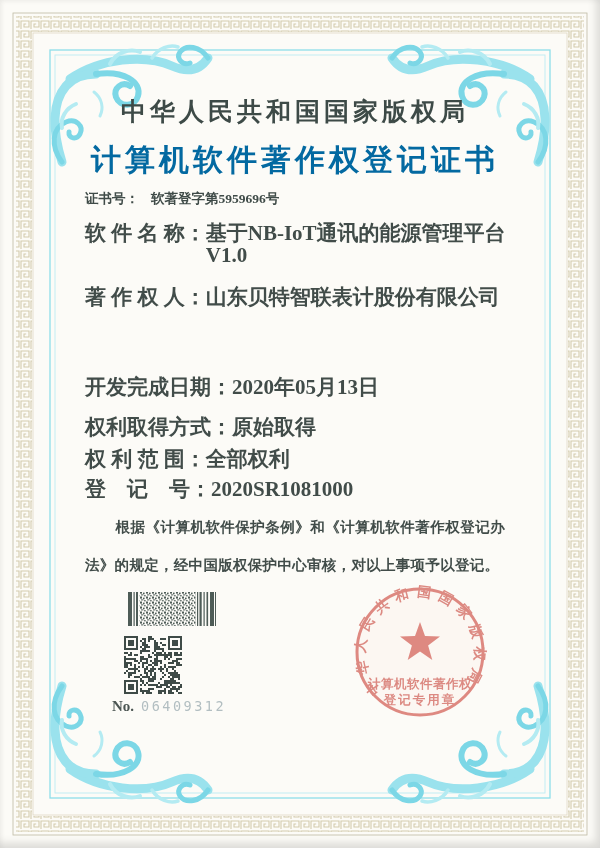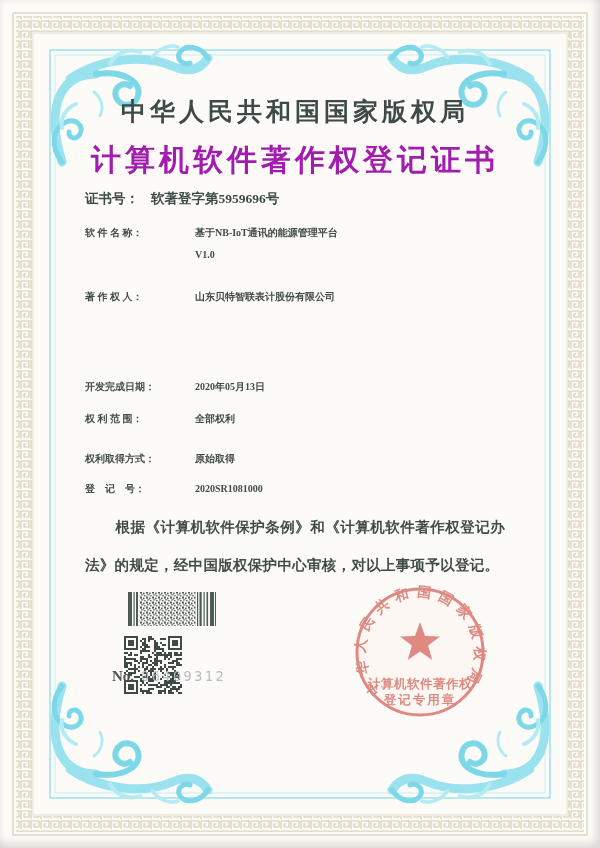--- a/index.html
+++ b/index.html
@@ -23,46 +23,46 @@
   .content {
     position: absolute; left: 85px; top: 0; width: 420px;
     color: #414c49;
   }
   .authority {
     margin-top: 95px; text-align: center; white-space: nowrap;
     font-size: 25px; font-weight: 600; letter-spacing: 4px; color: #3d4a47;
   }
   .cert-title {
     margin-top: 12px; text-align: center; white-space: nowrap;
-    font-size: 30px; font-weight: 700; letter-spacing: 4px; color: #a21caf;
+    font-size: 30px; font-weight: 700; letter-spacing: 4px; color: #0369a1;
   }
   .cert-no {
     margin-top: 9px; text-align: left;
     font-size: 13.5px; font-weight: 600; color: #3f4b48;
   }
   .cert-no .val { margin-left: 12px; }
-  .fields { margin-top: 14px; font-size: 10px; font-weight: 600; }
+  .fields { margin-top: 14px; font-size: 21px; font-weight: 600; }
   .frow { display: flex; line-height: 22px; }
   .flabel { flex: 0 0 110px; white-space: nowrap; }
   .fval { white-space: nowrap; }
   .mt20 { margin-top: 20px; }
   .mt44 { margin-top: 68px; }
   .mt18 { margin-top: 18px; }
   .mt10 { margin-top: 10px; }
   .mt8  { margin-top: 8px; }
   .statement {
     margin-top: 8px;
     font-size: 14.5px; font-weight: 600; line-height: 38px;
     text-indent: 2.1em; text-align: justify; letter-spacing: 0.3px;
     color: #414c49;
   }
   .barcode { position: absolute; left: 128px; top: 592px; }
   .qrcode  { position: absolute; left: 124px; top: 636px; }
   .serial  {
-    position: absolute; left: 112px; top: 668px;
+    position: absolute; left: 112px; top: 698px;
     font-size: 15px; font-weight: 600; color: #4b5552;
   }
   .serial .num {
     font-size: 13.5px; color: #b2bec1; letter-spacing: 2.5px; margin-left: 7px;
     font-family: "DejaVu Sans Mono", monospace; font-weight: 400;
   }
   .stamp { position: absolute; left: 350px; top: 582px; width: 140px; height: 140px; opacity: 0.9; }
   .issue-date {
     position: absolute; left: 366px; top: 705px;
     font-size: 16.5px; font-weight: 700; color: #262f2d; letter-spacing: 0.5px;
@@ -126,27 +126,27 @@
         </span>
       </div>
       <div class="frow mt20">
         <span class="flabel">著 作 权 人：</span>
         <span class="fval">山东贝特智联表计股份有限公司</span>
       </div>
       <div class="frow mt44">
         <span class="flabel">开发完成日期：</span>
         <span class="fval">2020年05月13日</span>
       </div>
+      <div class="frow mt18">
+        <span class="flabel">权利取得方式：</span>
+        <span class="fval">原始取得</span>
+      </div>
       <div class="frow mt10">
         <span class="flabel">权 利 范 围：</span>
         <span class="fval">全部权利</span>
-      </div>
-      <div class="frow mt18">
-        <span class="flabel">权利取得方式：</span>
-        <span class="fval">原始取得</span>
       </div>
       <div class="frow mt8">
         <span class="flabel">登　记　号：</span>
         <span class="fval">2020SR1081000</span>
       </div>
     </div>
 
     <p class="statement">根据《计算机软件保护条例》和《计算机软件著作权登记办法》的规定，经中国版权保护中心审核，对以上事项予以登记。</p>
   </div>
 

